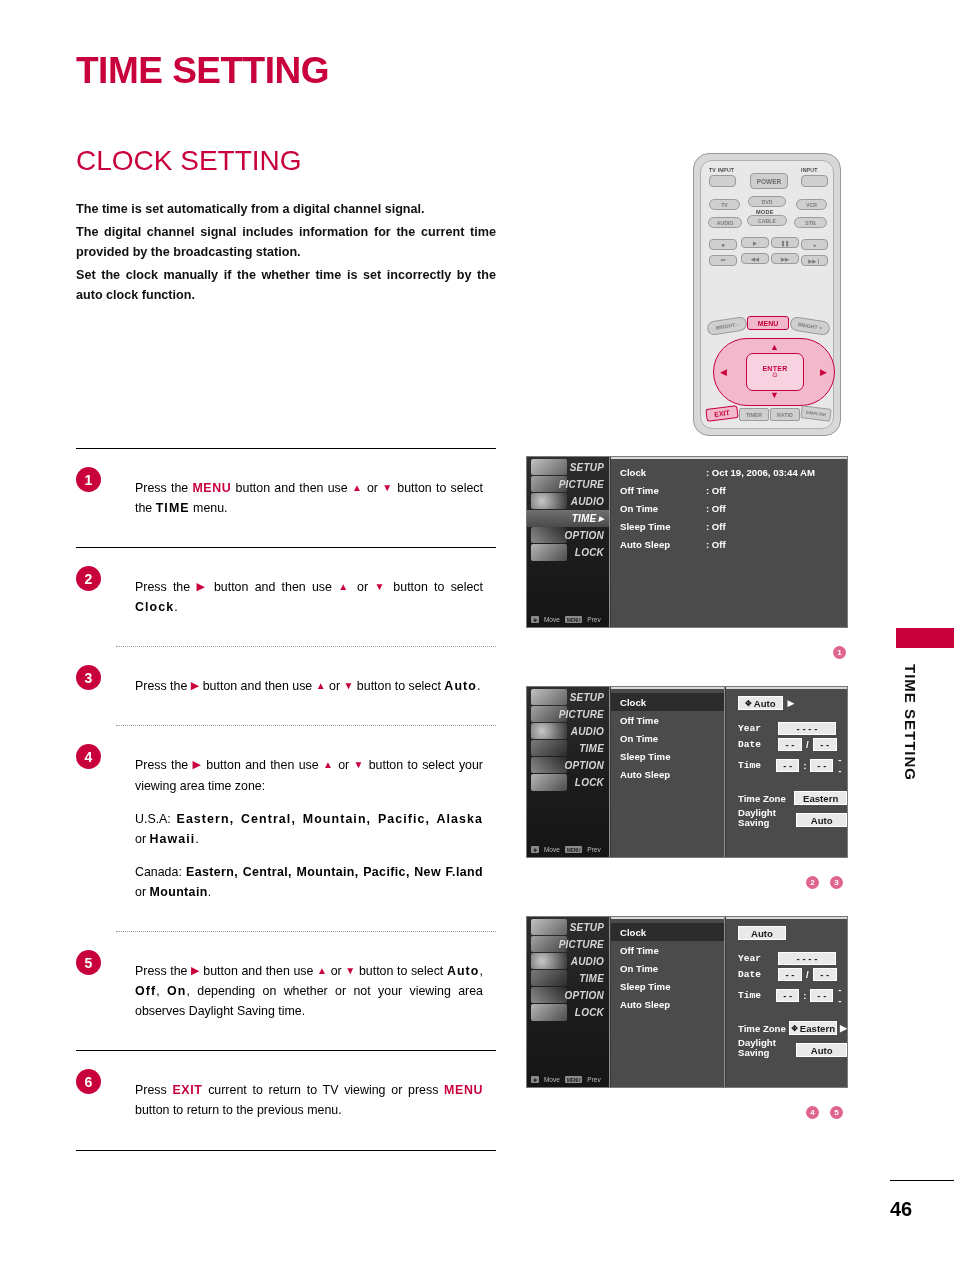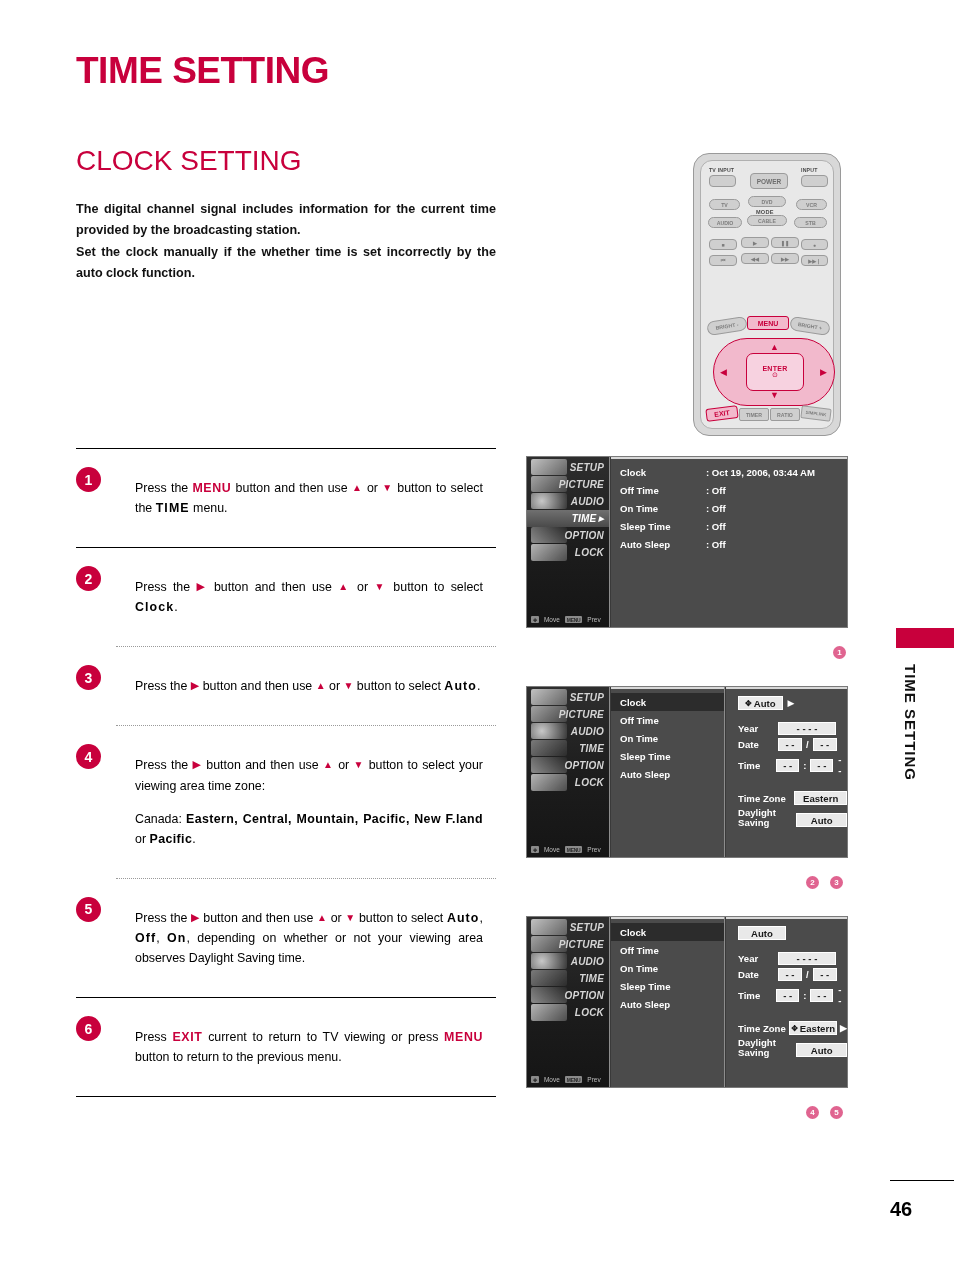--- a/index.html
+++ b/index.html
@@ -325,21 +325,21 @@
     box-sizing: border-box;
   }
   .frow {
     display: flex;
     align-items: center;
     margin-bottom: 3px;
     font-size: 9.6px;
     font-weight: bold;
     color: #fff;
   }
-  .frow .fl { width: 40px; }
+  .frow .fl { width: 40px; font-family: Liberation Mono, monospace; }
   .selpin { font-size: 8px; margin-right: 2px; }
 
   
   .shot-marks {
     position: absolute;
     display: flex;
     gap: 11px;
   }
   .mark {
     width: 13px; height: 13px;
@@ -389,20 +389,21 @@
     color: #000;
   }
 </style>
 </head>
 <body>
 
 <div id="left-col">
   <h1 id="page-title">TIME SETTING</h1>
   <h2 id="section-title">CLOCK SETTING</h2>
   <div id="intro">
+    <p>The time is set automatically from a digital channel signal.</p>
     <p>The digital channel signal includes information for the current time provided by the broadcasting station.</p>
     <p>Set the clock manually if the whether time is set incorrectly by the auto clock function.</p>
   </div>
 </div>
 
 <div id="steps">
 
   <hr class="rule-solid">
 
   <div class="step">
@@ -438,22 +439,26 @@
 
   <hr class="rule-dotted">
 
   <div class="step">
     <div class="step-num">4</div>
     <div class="step-body">
       <p>
         <span>Press the </span><span class="arrow arrow-r">▶</span><span> button and then use </span><span class="arrow">▲</span><span> or </span><span class="arrow">▼</span><span> button to select your viewing area time zone:</span>
       </p>
       <p style="margin-top:3px">
+        <span>U.S.A:</span>
+        <span class="bdw">Eastern, Central, Mountain, Pacific, Alaska</span><span> or </span><span class="bdw">Hawaii</span><span>.</span>
+      </p>
+      <p style="margin-top:3px">
         <span>Canada:</span>
-        <span class="bd">Eastern, Central, Mountain, Pacific, New F.land</span><span> or </span><span class="bd">Pacific</span><span>.</span>
+        <span class="bd">Eastern, Central, Mountain, Pacific, New F.land</span><span> or </span><span class="bd">Mountain</span><span>.</span>
       </p>
     </div>
   </div>
 
   <hr class="rule-dotted">
 
   <div class="step">
     <div class="step-num">5</div>
     <div class="step-body">
       <p>

